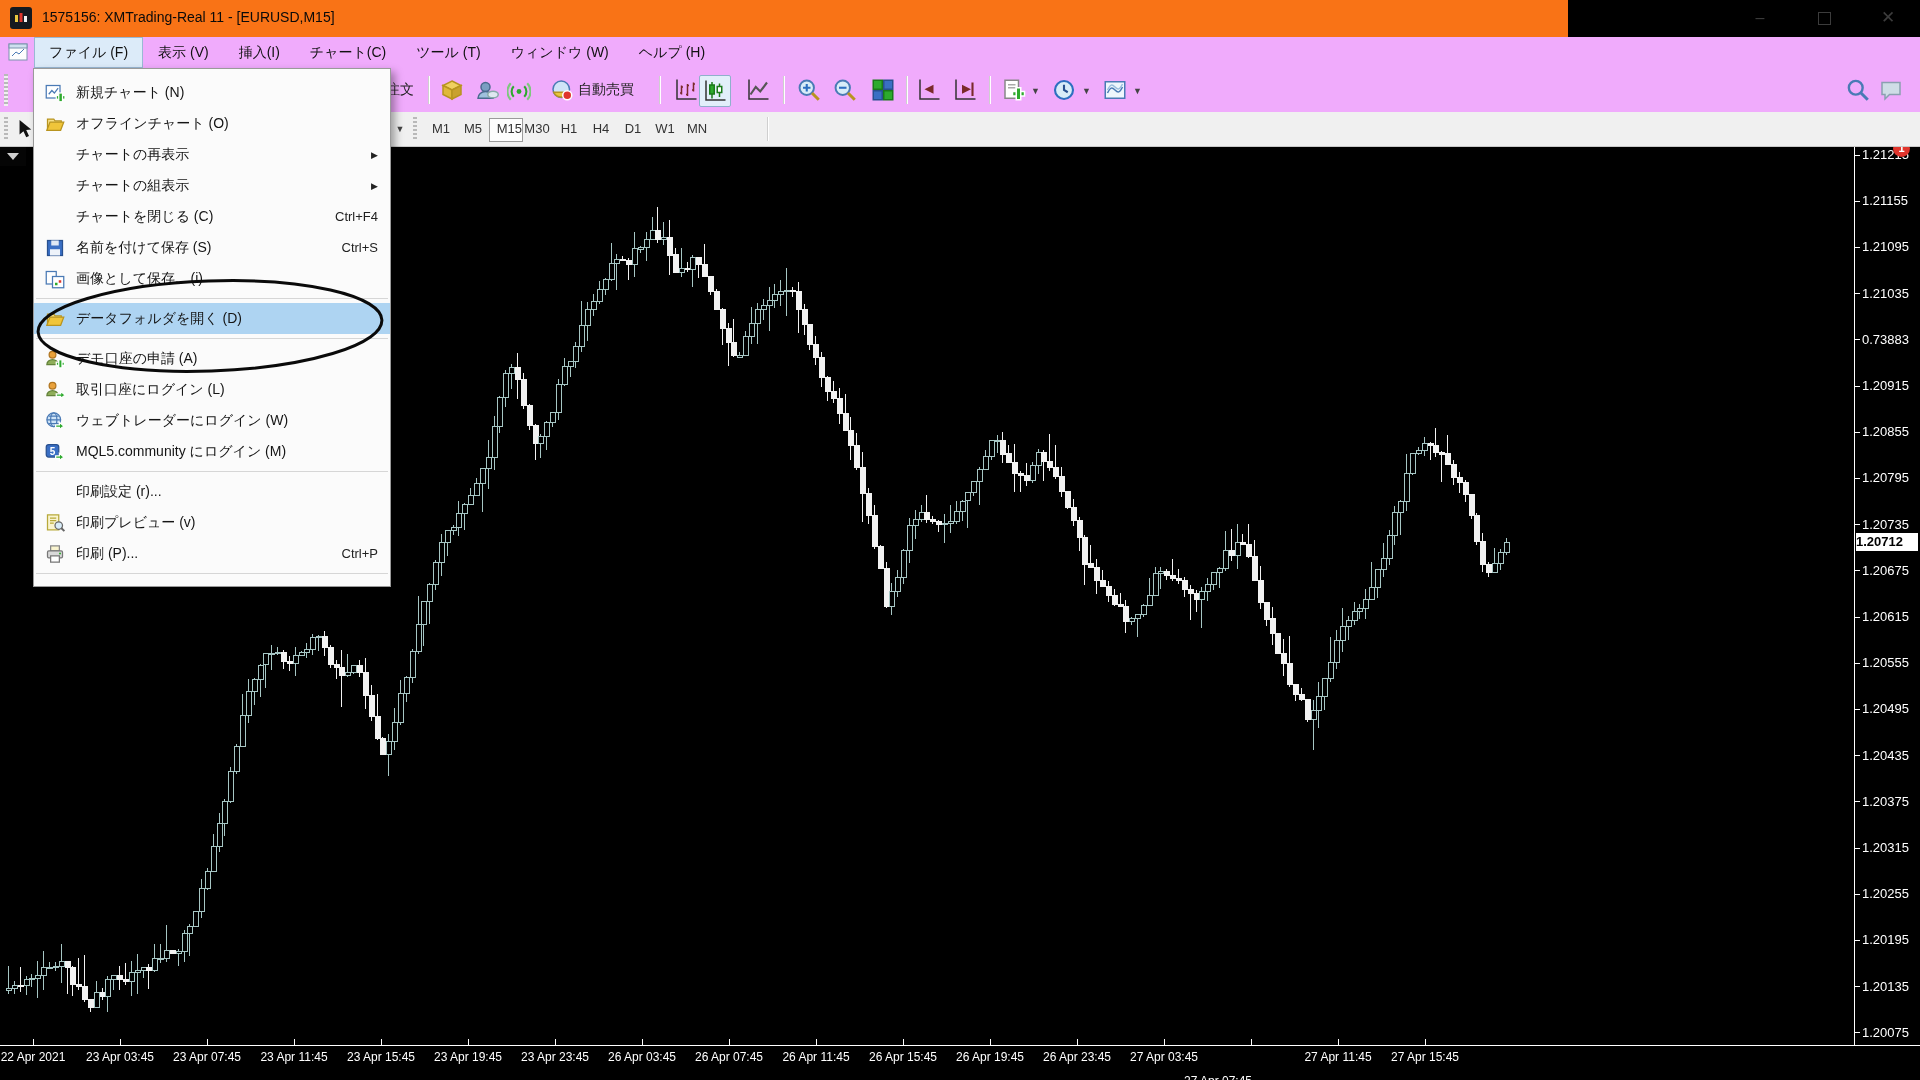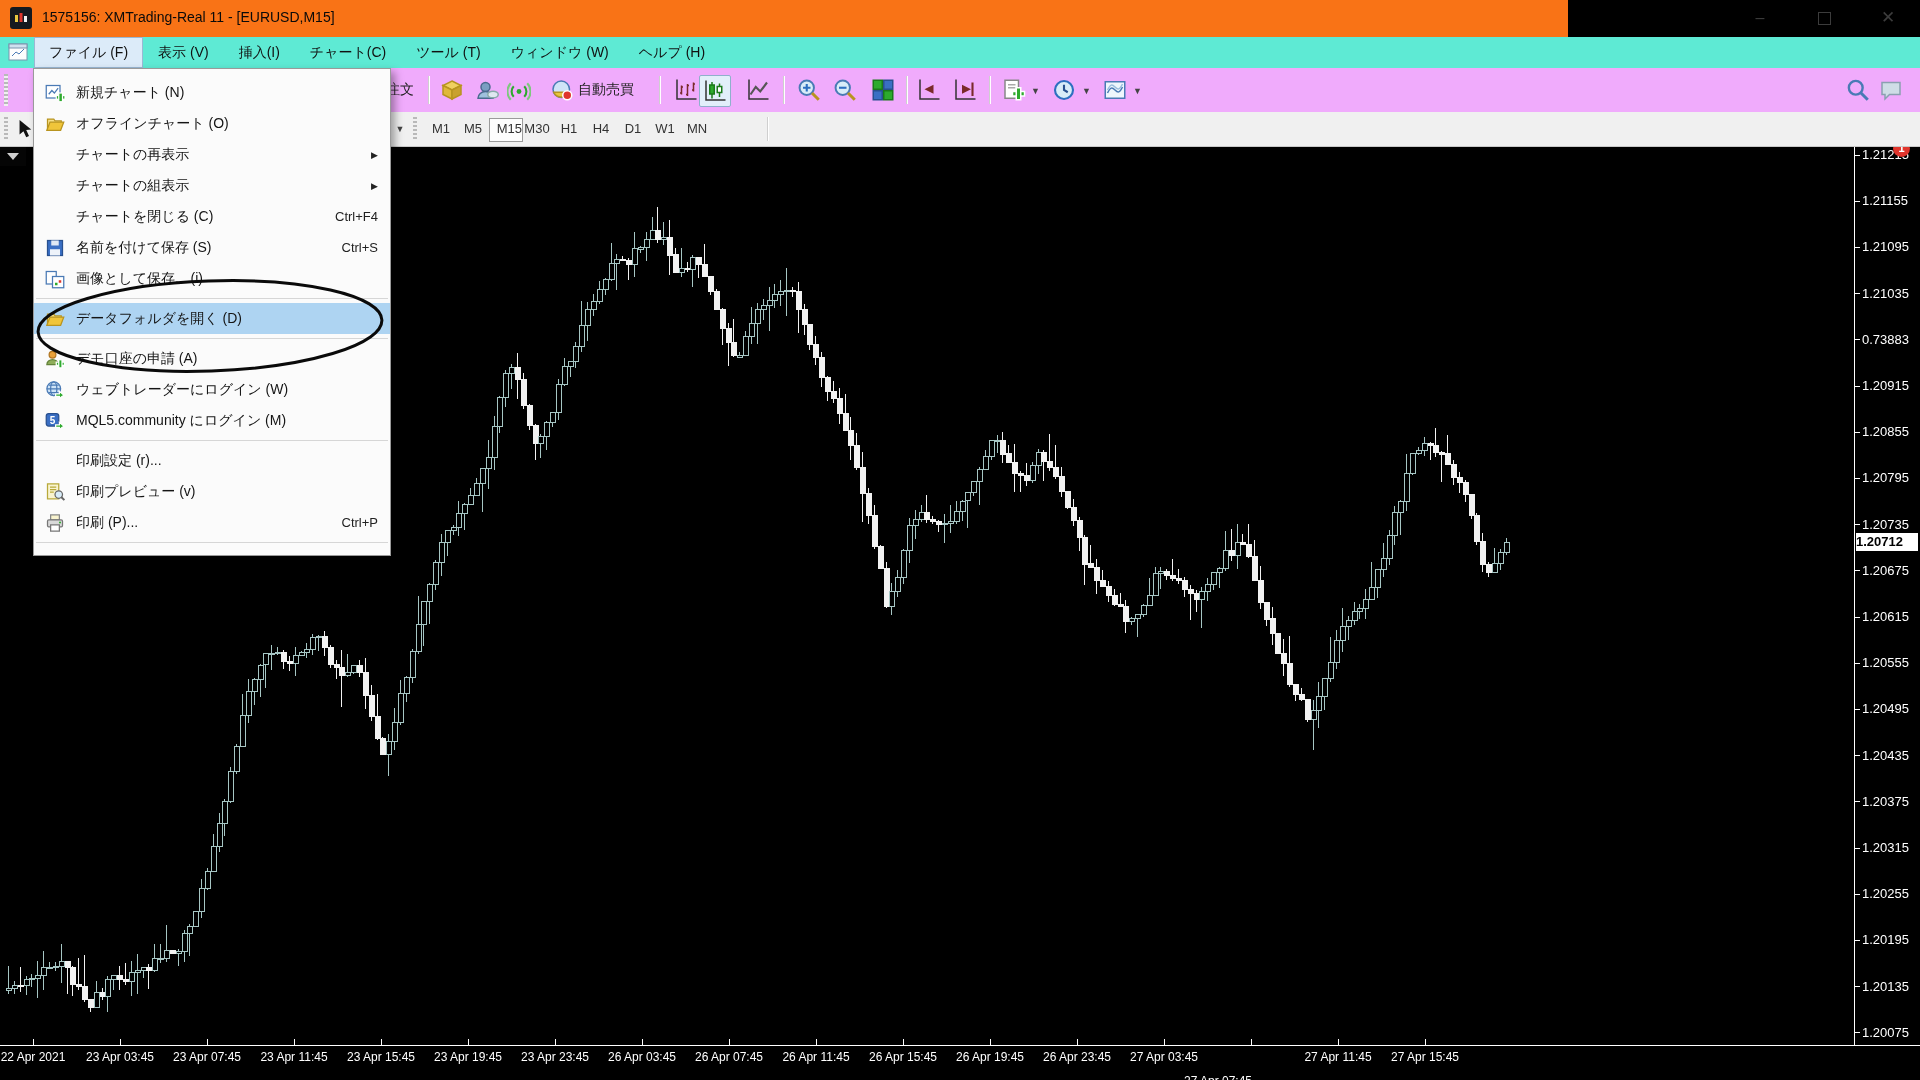--- a/index.html
+++ b/index.html
@@ -7,21 +7,21 @@
   .abs{position:absolute;}
   
   #titlebar{left:0;top:0;width:1568px;height:37px;background:#f97316;border-bottom:1px solid #e3e3e3;}
   #app-icon{left:10px;top:7px;width:22px;height:22px;background:#15191f;border-radius:3px;}
   #app-icon svg{display:block;margin:4px auto;}
   #title-text{left:42px;top:9px;font-size:14px;color:#0a0a0a;white-space:nowrap;}
   .wctl{top:0;width:56px;height:36px;text-align:center;line-height:36px;font-size:16px;color:#3c3c3c;}
   #win-min{left:1732px;} #win-max{left:1796px;} #win-close{left:1860px;font-size:17px;}
   #win-max .box{display:inline-block;width:11px;height:11px;border:1.5px solid #3c3c3c;vertical-align:middle;}
   
-  #menubar{left:0;top:37px;width:1920px;height:31px;background:#5eead4;border-bottom:1px solid #d9d9d9;}
+  #menubar{left:0;top:37px;width:1920px;height:31px;background:#f0abfc;border-bottom:1px solid #d9d9d9;}
   #mdi-doc-icon{left:8px;top:6px;width:20px;height:18px;}
   #menu-items{left:34px;top:0;height:31px;display:flex;align-items:stretch;}
   .menu-item{padding:0 15px;display:flex;align-items:center;font-size:14px;color:#111;white-space:nowrap;}
   .menu-item.pressed{background:#dcebf9;border:1px solid #9ab8d4;padding:0 14px;}
   .mdi-ctl{top:42px;width:26px;height:20px;text-align:center;line-height:20px;color:#555;font-size:13px;}
   #mdi-min{left:1838px;} #mdi-restore{left:1866px;} #mdi-close{left:1894px;}
   #mdi-restore .r1{position:absolute;left:8px;top:4px;width:8px;height:7px;border:1px solid #555;}
   #mdi-restore .r2{position:absolute;left:5px;top:7px;width:8px;height:7px;border:1px solid #555;background:#f0f0f0;}
   
   #toolbar1{left:0;top:68px;width:1920px;height:44px;background:#f0abfc;border-bottom:3px solid #8b5cf6;}
@@ -933,20 +933,30 @@
           <path d="M1.5 12.5 a4.5,4 0 0 1 9,0 Z" fill="#8fae5a" stroke="#63823a"></path>
           <rect x="9" y="10.5" width="6.5" height="2.6" fill="#2daa2d" stroke="#fff"></rect>
           <rect x="11" y="8.6" width="2.6" height="6.5" fill="#2daa2d" stroke="#fff"></rect>
         </svg>
       </span>
       <span class="mlabel">デモ口座の申請 (A)</span>
     </div>
     <div class="mi">
       <span class="mico">
         <svg width="22" height="20" viewBox="0 0 16 16">
+          <circle cx="6" cy="4.5" r="2.7" fill="#e9a13b" stroke="#b07520"></circle>
+          <path d="M1.5 12.5 a4.5,4 0 0 1 9,0 Z" fill="#8fae5a" stroke="#63823a"></path>
+          <path d="M9 11 h3.5 v-2 l3.5 3 -3.5 3 v-2 H9 Z" fill="#2daa2d" stroke="#fff"></path>
+        </svg>
+      </span>
+      <span class="mlabel">取引口座にログイン (L)</span>
+    </div>
+    <div class="mi">
+      <span class="mico">
+        <svg width="22" height="20" viewBox="0 0 16 16">
           <circle cx="7" cy="7" r="5.5" fill="#cfe4f7" stroke="#4a7ab5"></circle>
           <ellipse cx="7" cy="7" rx="2.5" ry="5.5" fill="none" stroke="#4a7ab5"></ellipse>
           <path d="M1.5 7 h11 M3 4 h8 M3 10 h8" stroke="#4a7ab5" fill="none"></path>
           <path d="M8.5 11 h3 v-2 l3.5 3 -3.5 3 v-2 h-3 Z" fill="#2daa2d" stroke="#fff"></path>
         </svg>
       </span>
       <span class="mlabel">ウェブトレーダーにログイン (W)</span>
     </div>
     <div class="mi">
       <span class="mico">

